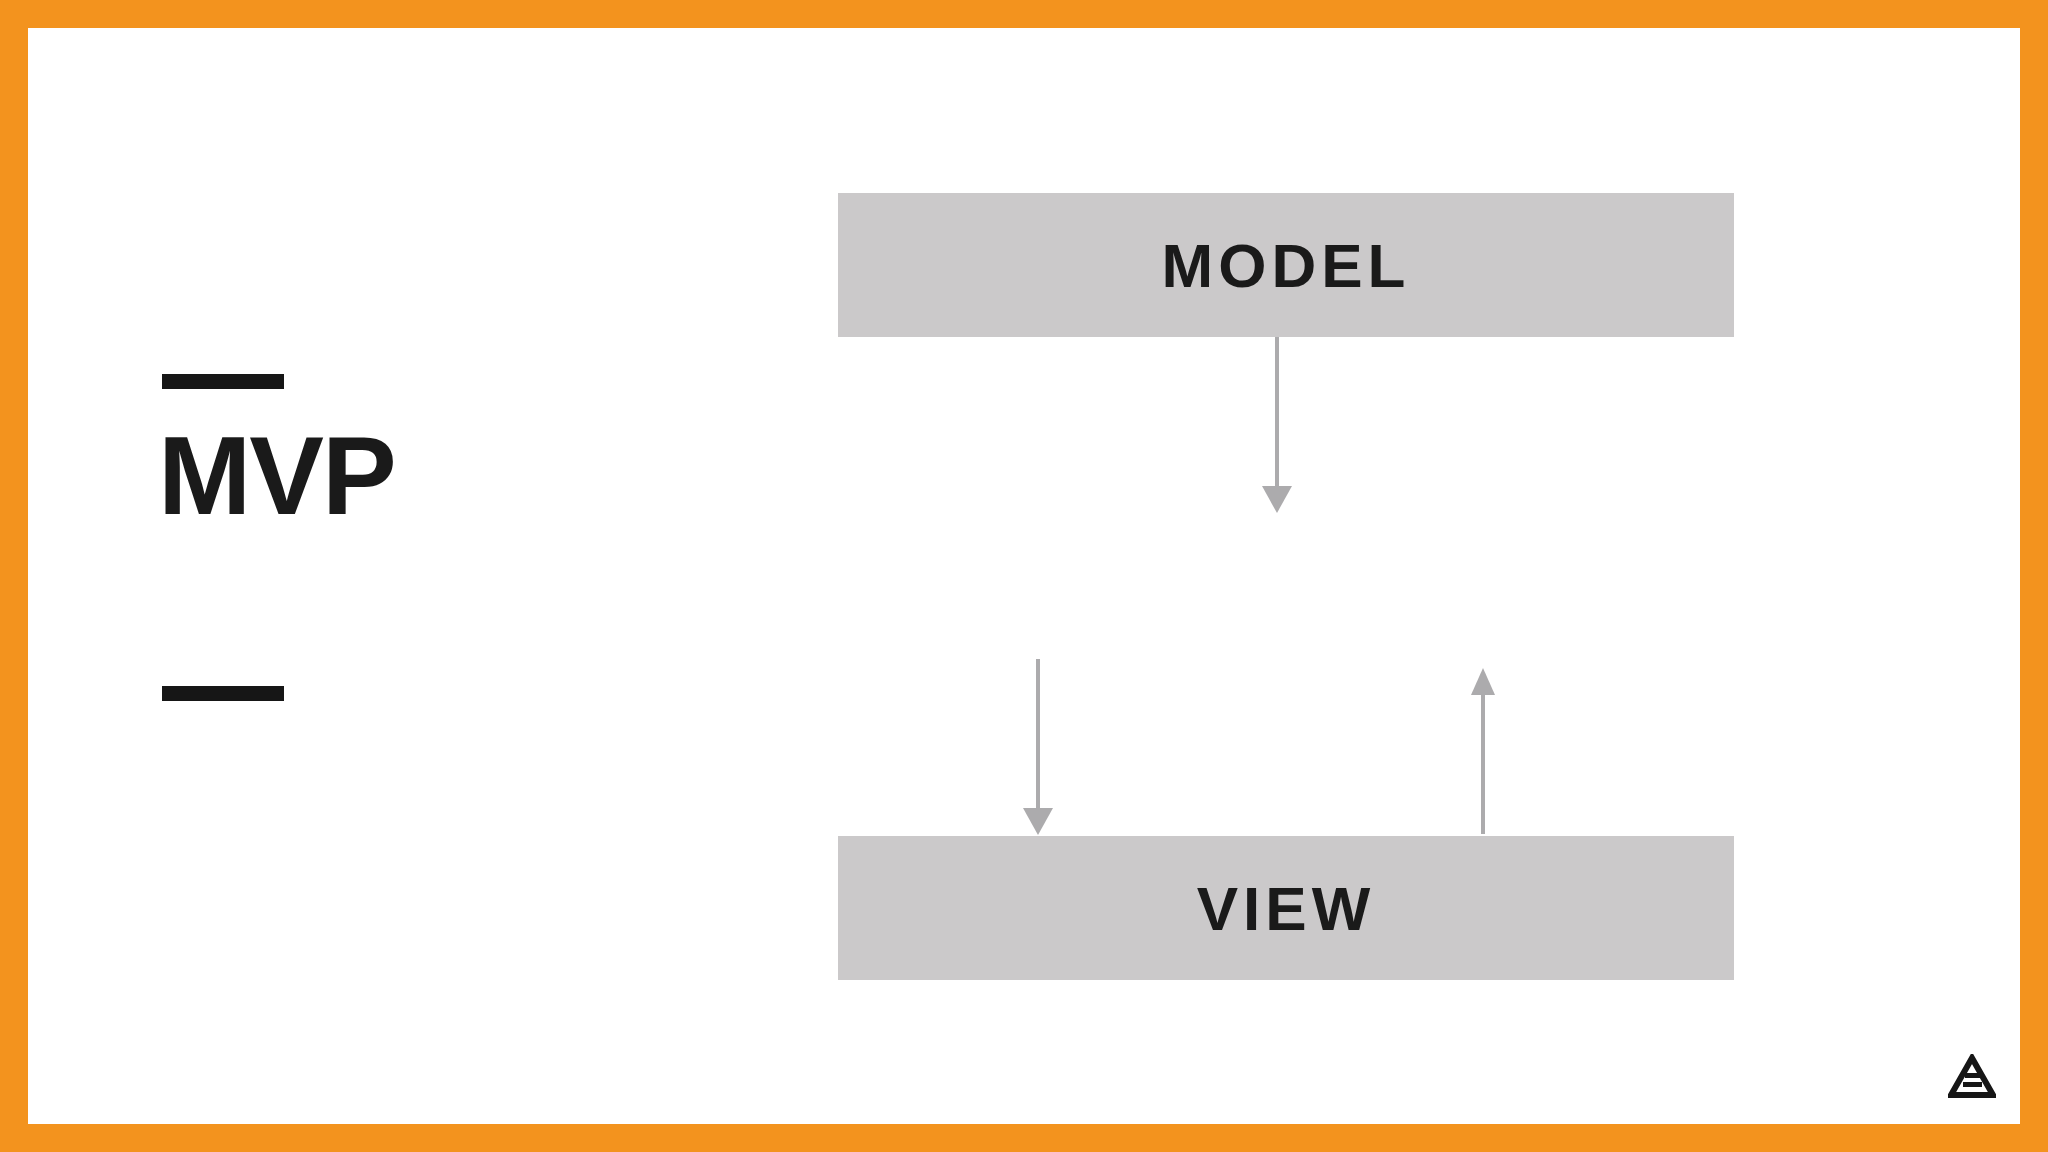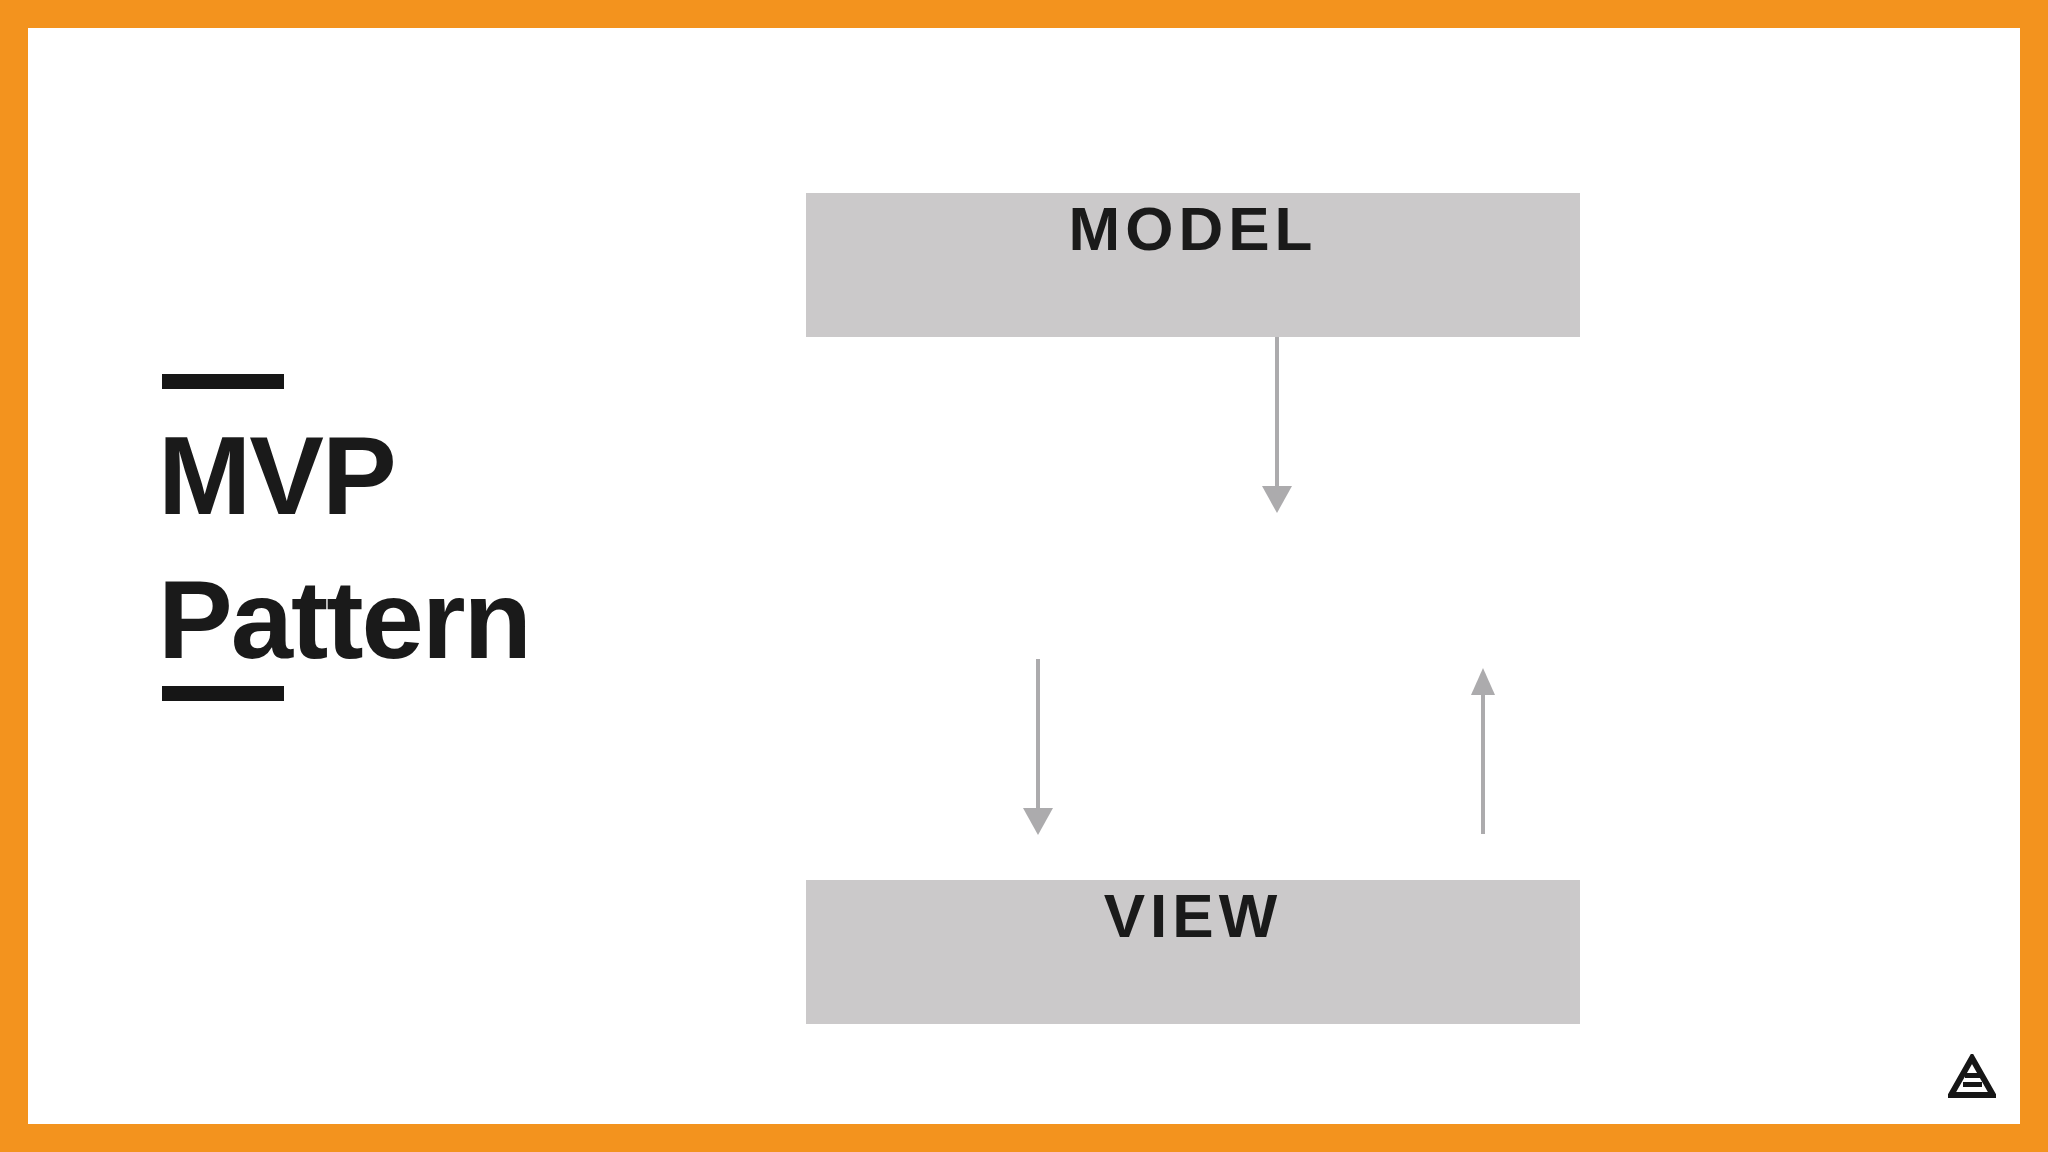--- a/index.html
+++ b/index.html
@@ -38,35 +38,35 @@
     font-size:112px;
     line-height:144px;
     font-weight:bold;
     letter-spacing:-2px;
     color:var(--text,#1A1A1A);
     white-space:nowrap;
   }
   
   .node{
     position:absolute;
-    left:778px;            
-    width:774px;
+    left:810px;            
+    width:896px;
     background:var(--node-fill,#CBC9CA);
-    display:flex;align-items:flex-start;justify-content:center;
+    display:flex;align-items:center;justify-content:center;
   }
   .node-label{
     font-size:62px;
     font-weight:bold;
     letter-spacing:5px;
     color:var(--text,#1A1A1A);
     white-space:nowrap;
   }
   #node-model    {top:165px;height:144px;} 
   #node-presenter{top:485px;height:146px;} 
-  #node-view     {top:808px;height:144px;margin-top:44px;} 
+  #node-view     {top:808px;height:144px;} 
 
   .arrow{position:absolute;}
   .arrow-line{
     position:absolute;
     width:4px;
     background:var(--arrow,#ACABAD);
   }
   .arrow-head{
     position:absolute;
     width:0;height:0;
@@ -100,21 +100,20 @@
 </style>
 </head>
 <body>
 
 <div id="slide">
   <div id="canvas">
 
     <div id="rule-top" class="title-rule"></div>
     <div id="slide-title">
       <div>MVP</div>
-      <div>Pattern</div>
     </div>
     <div id="rule-bottom" class="title-rule"></div>
 
     <div id="node-model" class="node">
       <span class="node-label">MODEL</span>
     </div>
     <div id="node-view" class="node">
       <span class="node-label">VIEW</span>
     </div>
 

